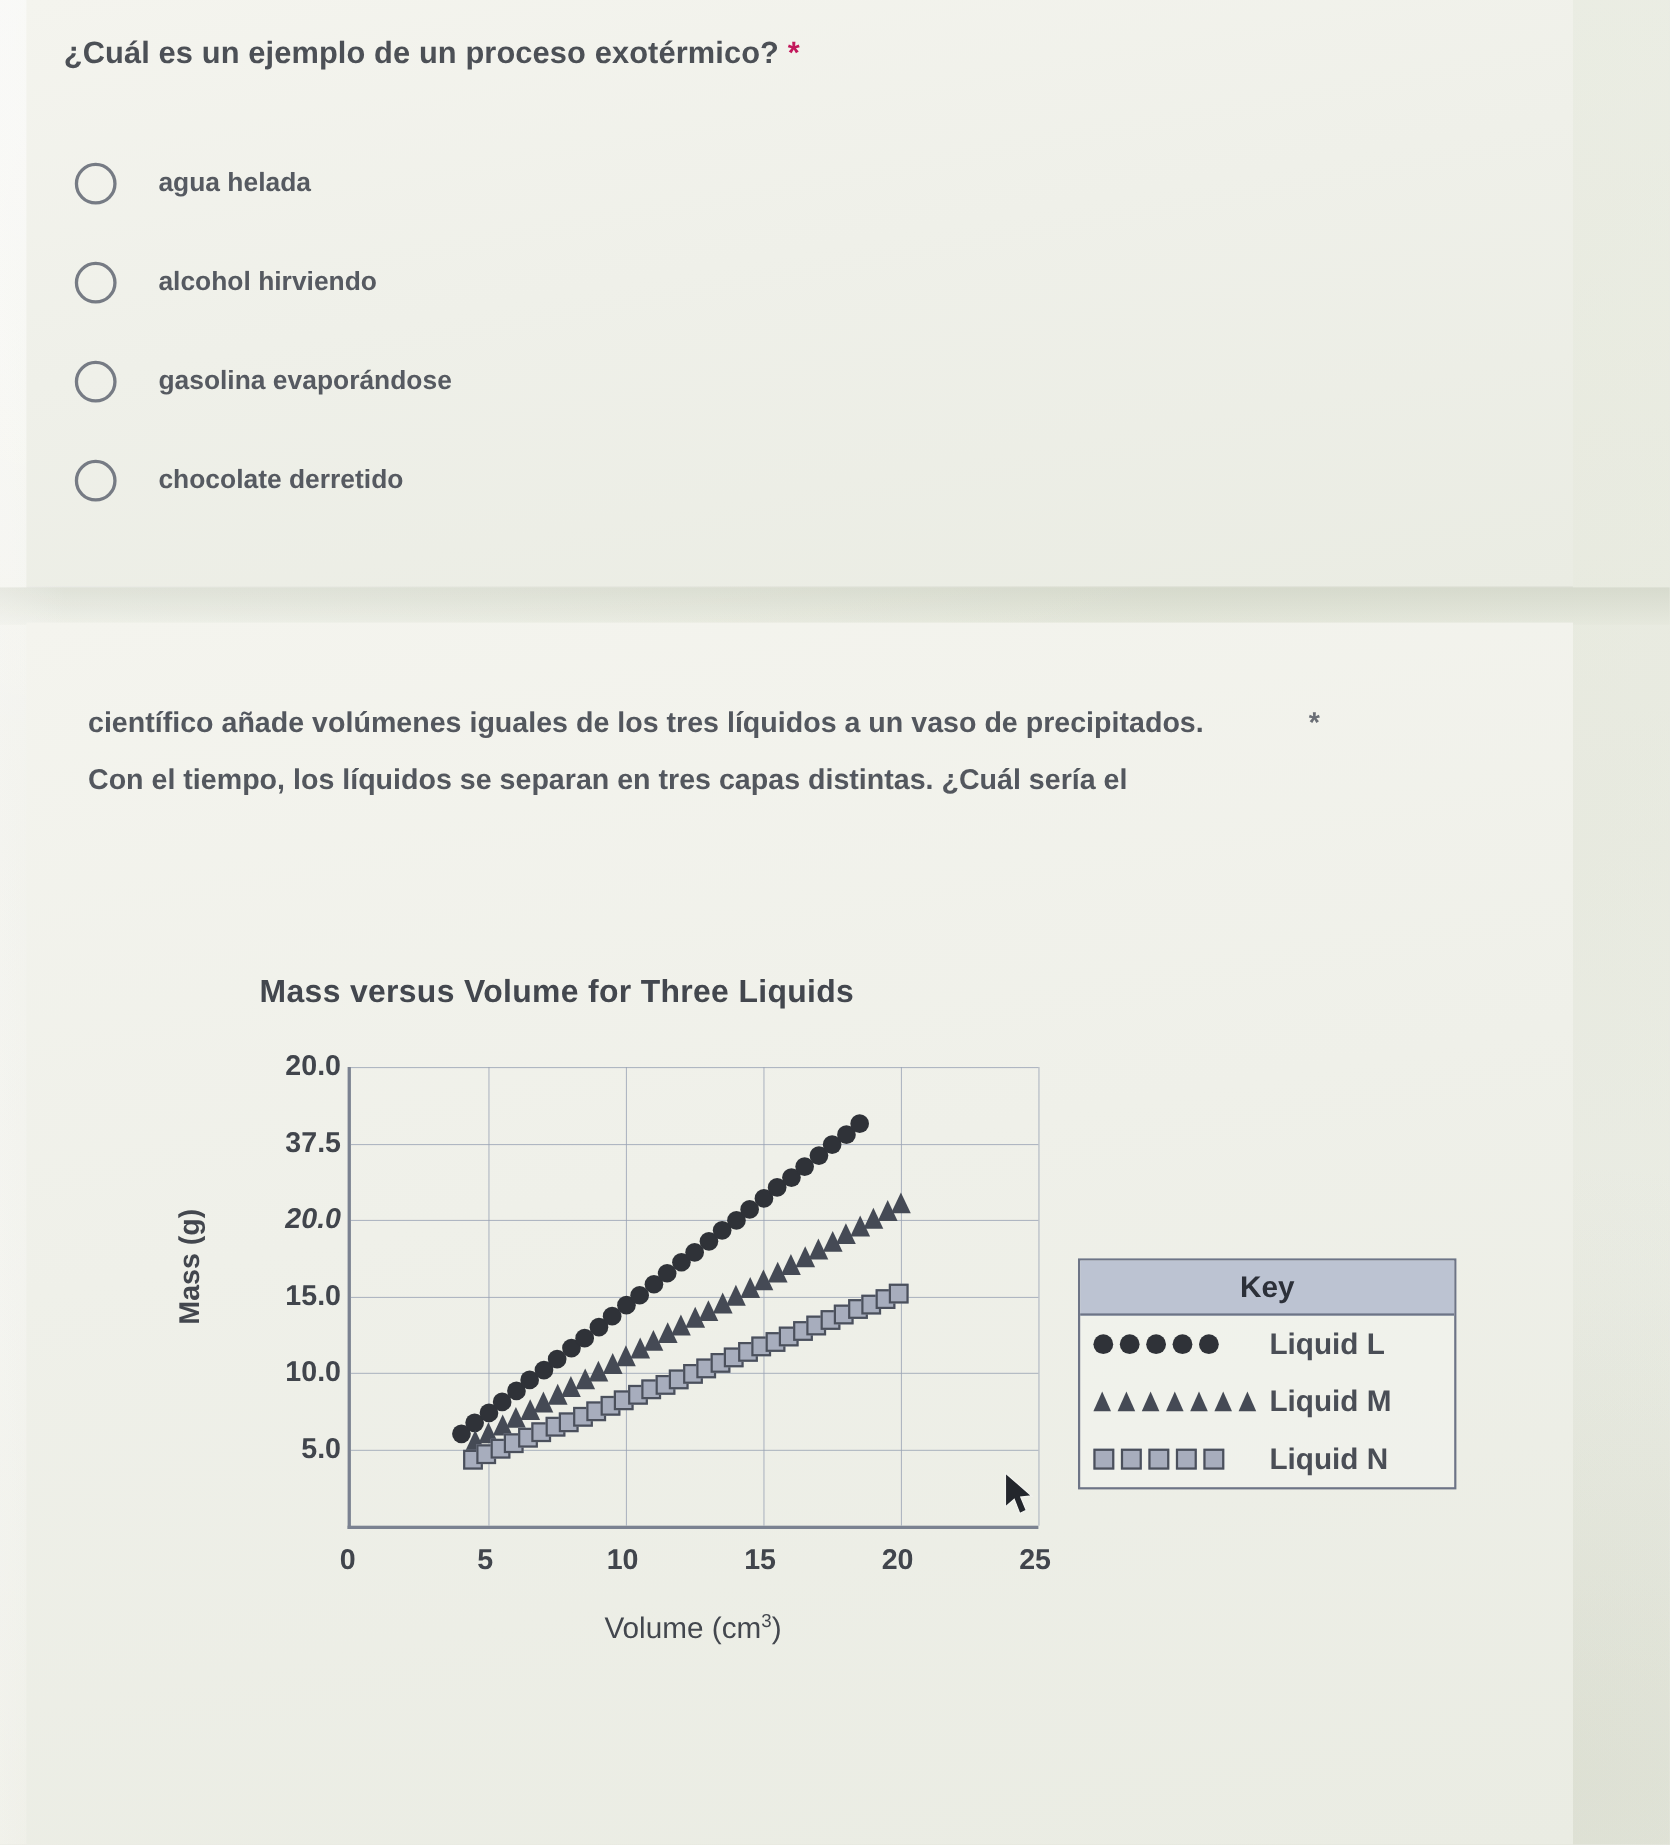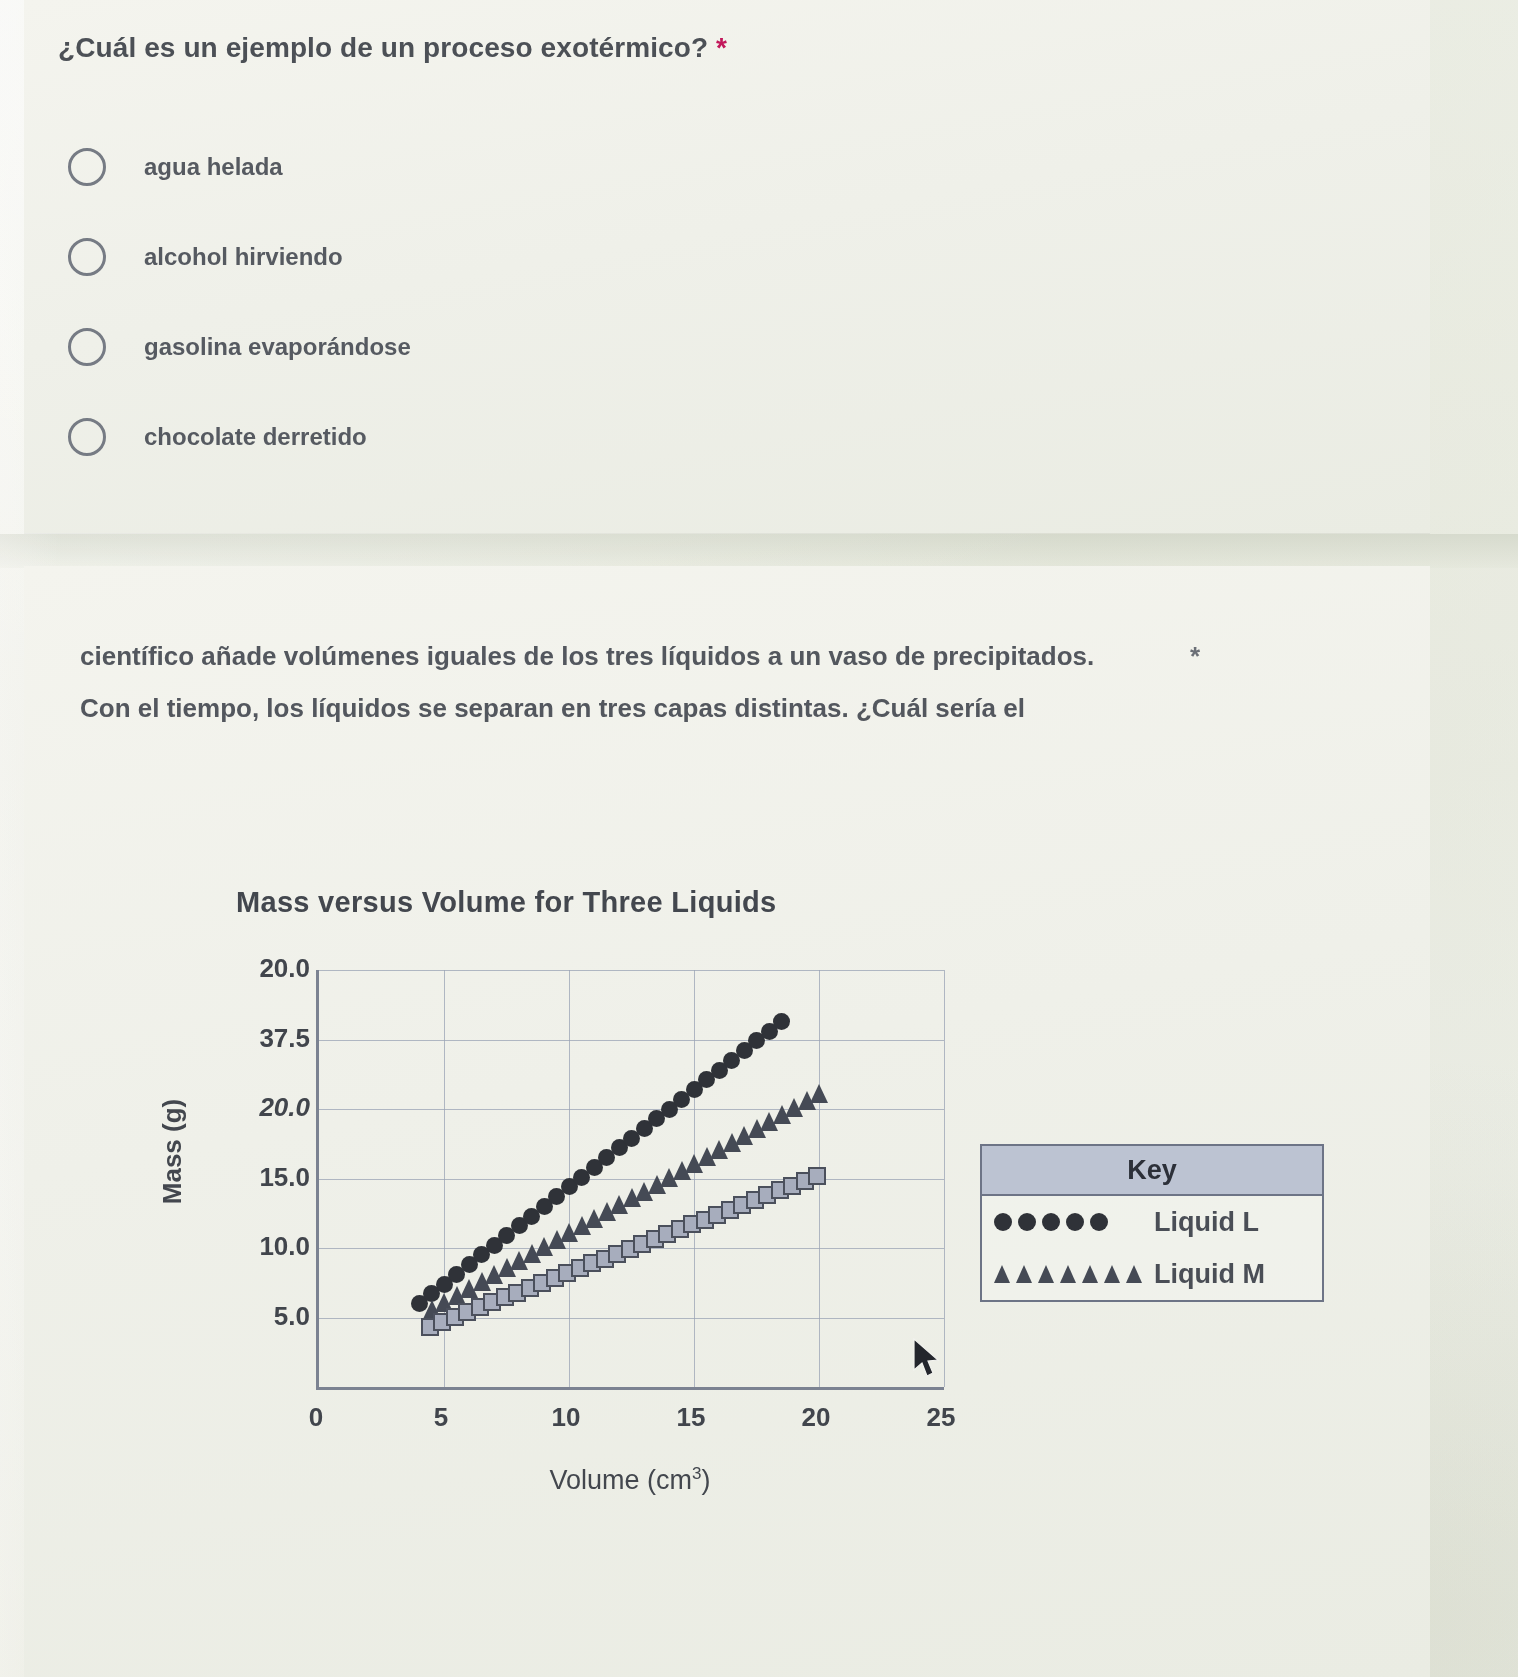--- a/index.html
+++ b/index.html
@@ -639,20 +639,30 @@
               <span class="sw-tri"></span>
               <span class="sw-tri"></span>
               <span class="sw-tri"></span>
               <span class="sw-tri"></span>
               <span class="sw-tri"></span>
               <span class="sw-tri"></span>
           </span>
           <span class="key-label">Liquid M</span>
         </div>
 
+        <div class="key-row">
+          <span class="key-swatch">
+            <span class="sw-sq"></span>
+              <span class="sw-sq"></span>
+              <span class="sw-sq"></span>
+              <span class="sw-sq"></span>
+              <span class="sw-sq"></span>
+          </span>
+          <span class="key-label">Liquid N</span>
+        </div>
       </div>
     </figure>
   </section>
 
   <svg id="cursor" viewBox="0 0 30 42">
     <polygon points="2,1 2,32 10,25 15,38 21,35 16,23 26,22" fill="#23262c" stroke="#f2f3ef" stroke-width="1.2"></polygon>
   </svg>
 
 </div>
 

